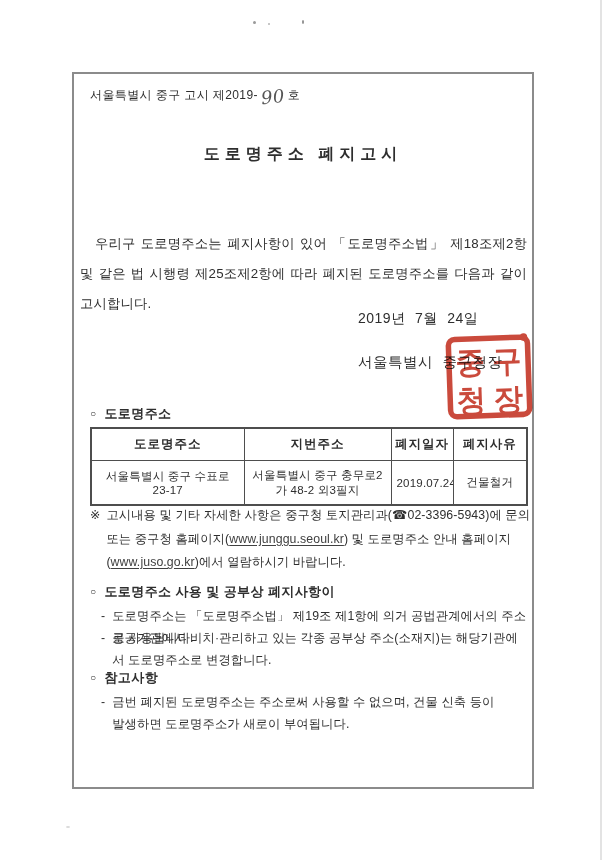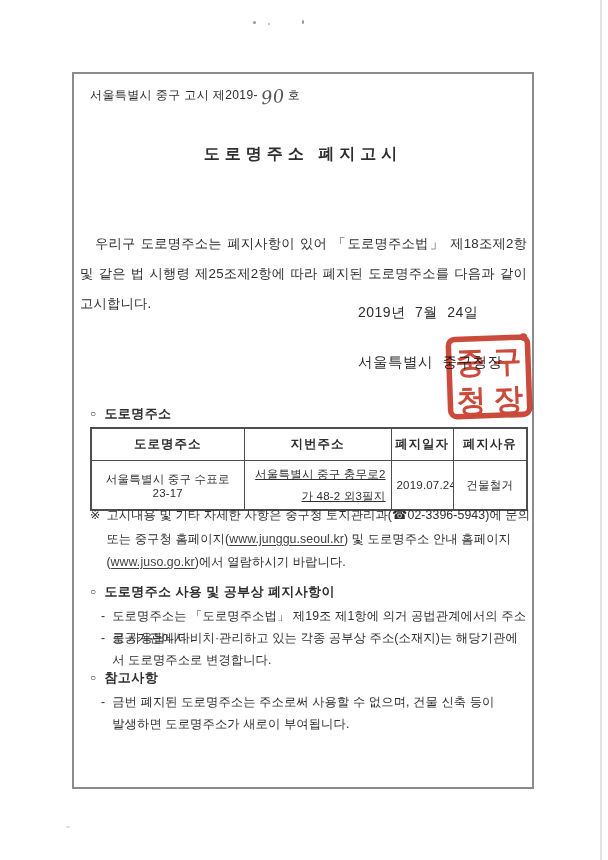--- a/index.html
+++ b/index.html
@@ -22,37 +22,37 @@
   .docnum{position:absolute;left:16px;top:12px;font-size:12px;letter-spacing:.4px;white-space:nowrap;}
   .hand{display:inline-block;font-family:"DejaVu Serif",serif;font-style:italic;font-weight:normal;
         font-size:18px;color:#555;transform:rotate(-6deg);margin:0 3px;vertical-align:-4px;}
 
   .title{position:absolute;left:0;right:0;top:70px;text-align:center;
          font-size:16px;font-weight:bold;letter-spacing:5px;}
 
   .body-para{position:absolute;left:6px;top:155px;width:447px;
              font-size:13.3px;line-height:30px;text-align:justify;text-indent:15px;letter-spacing:.2px;}
 
-  .date-line{position:absolute;left:284px;top:230px;font-size:14px;word-spacing:5px;letter-spacing:.5px;white-space:nowrap;}
+  .date-line{position:absolute;left:284px;top:236px;font-size:14px;word-spacing:5px;letter-spacing:.5px;white-space:nowrap;}
   .signatory{position:absolute;left:284px;top:279px;font-size:14.5px;word-spacing:5px;letter-spacing:.5px;white-space:nowrap;}
 
   .seal{position:absolute;left:369px;top:256px;width:92px;height:92px;mix-blend-mode:multiply;opacity:.92;}
 
   .sec{position:absolute;display:flex;gap:8px;font-size:13px;font-weight:bold;letter-spacing:.4px;white-space:nowrap;}
   .sec .circ{font-size:10px;font-weight:normal;line-height:17px;}
   .sec-roadname{left:16px;top:331px;}
   .sec-usage{left:16px;top:509px;}
   .sec-ref{left:16px;top:595px;}
 
   table.roadname{position:absolute;left:16px;top:353px;width:436px;
                  border-collapse:collapse;table-layout:fixed;border:2px solid #4e4e4e;}
   table.roadname th,table.roadname td{border:1px solid #4e4e4e;overflow:hidden;}
   table.roadname th{height:29px;font-size:12.5px;font-weight:bold;letter-spacing:1px;text-align:center;}
   table.roadname td{height:39px;font-size:11.5px;text-align:center;padding:2px 5px;letter-spacing:.2px;}
-  table.roadname td.addr2{text-align:right;line-height:22px;text-decoration:underline;}
+  table.roadname td.addr2{text-align:center;line-height:15px;}
 
   .note{position:absolute;left:16px;top:430px;width:445px;display:flex;gap:6px;
         font-size:12.3px;line-height:23.5px;letter-spacing:.1px;}
   .note .mark{flex:0 0 auto;}
   .note .lnk{color:#404040;text-decoration:underline;text-underline-offset:2px;cursor:pointer;}
 
   .bullet{position:absolute;display:flex;gap:7px;font-size:12.3px;line-height:22px;letter-spacing:.1px;}
   .bullet .dash{flex:0 0 auto;}
   .bullet.usage-0{left:27px;top:531px;width:432px;}
   .bullet.usage-1{left:27px;top:553px;width:426px;}

